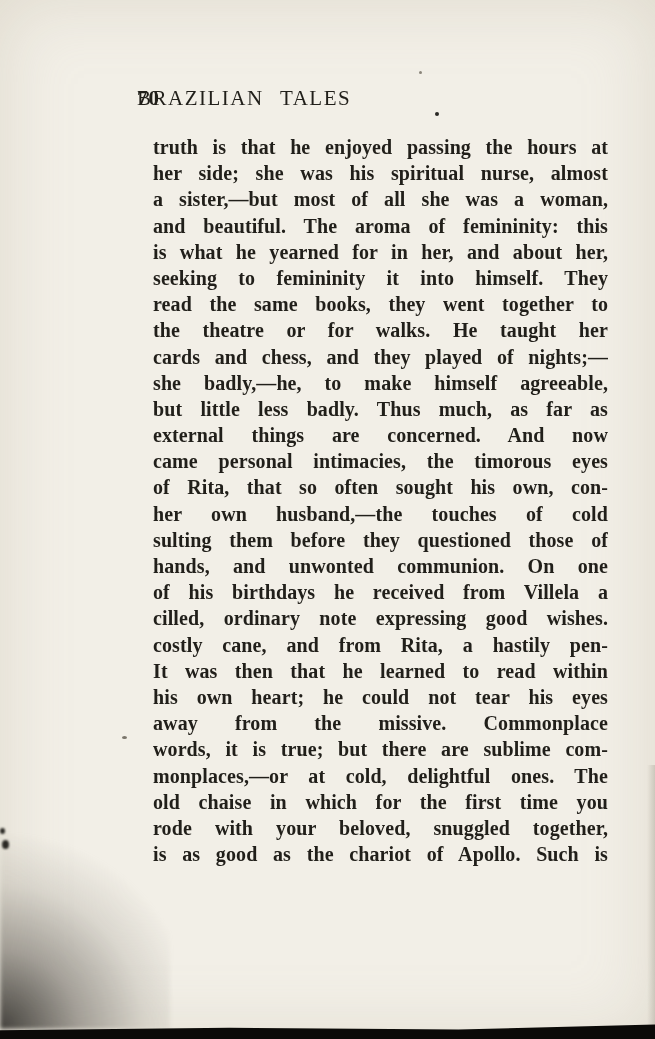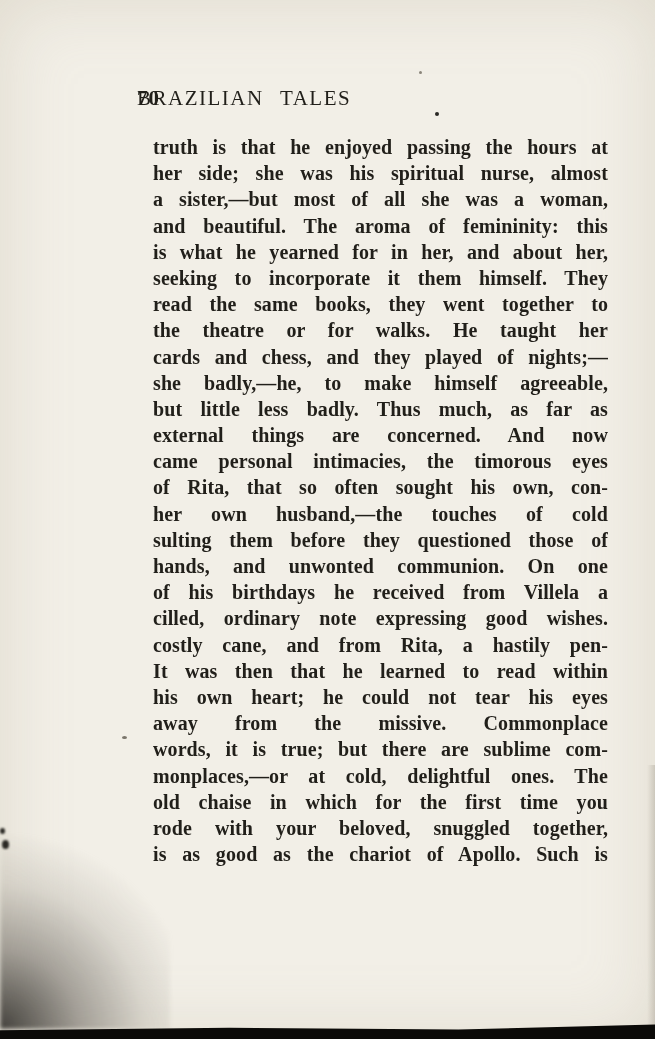--- a/index.html
+++ b/index.html
@@ -106,21 +106,21 @@
       <div class="line">truth is that he enjoyed passing the hours at</div>
 
       <div class="line">her side; she was his spiritual nurse, almost</div>
 
       <div class="line">a sister,—but most of all she was a woman,</div>
 
       <div class="line">and beautiful. The aroma of femininity: this</div>
 
       <div class="line">is what he yearned for in her, and about her,</div>
 
-      <div class="line">seeking to incorporate it them himself. They</div>
+      <div class="line">seeking to femininity it into himself. They</div>
 
       <div class="line">read the same books, they went together to</div>
 
       <div class="line">the theatre or for walks. He taught her</div>
 
       <div class="line">cards and chess, and they played of nights;—</div>
 
       <div class="line">she badly,—he, to make himself agreeable,</div>
 
       <div class="line">but little less badly. Thus much, as far as</div>

